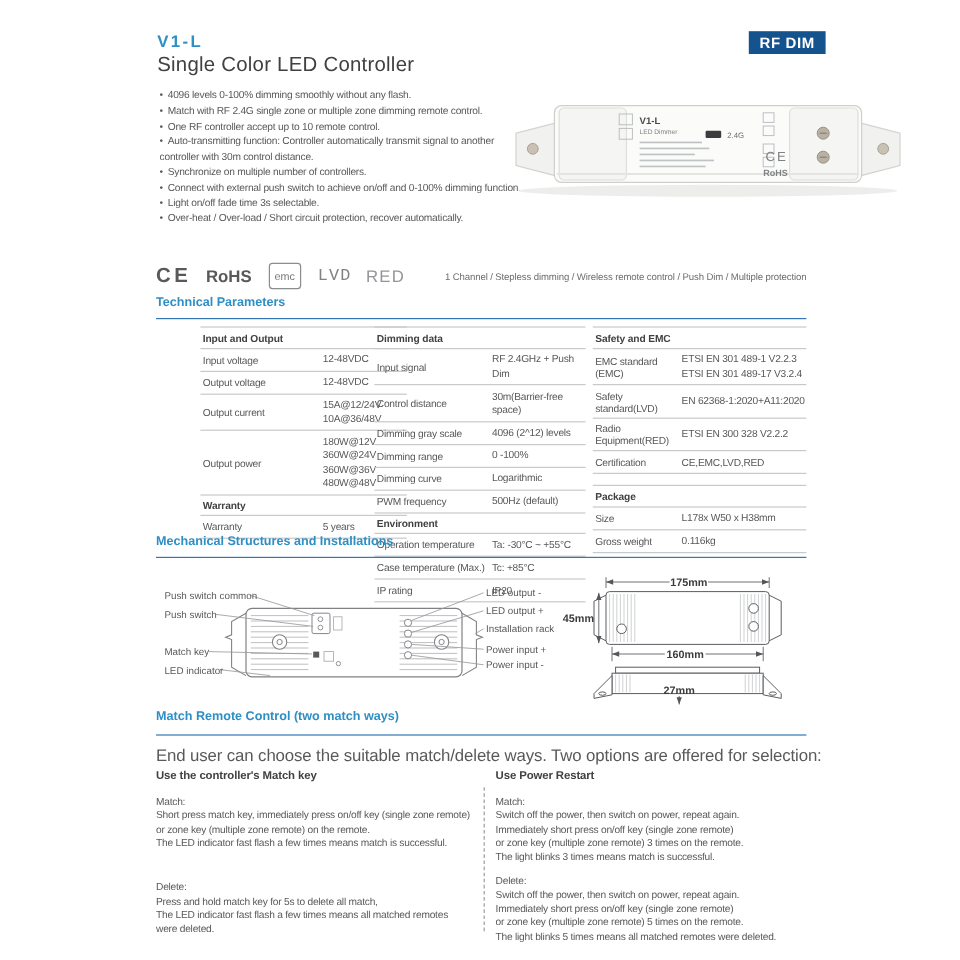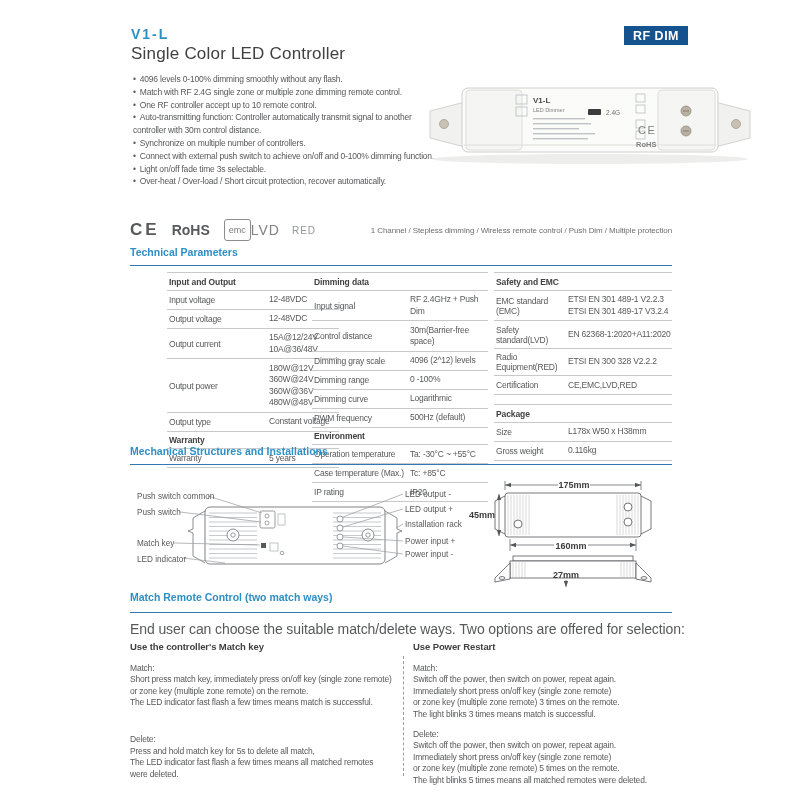--- a/index.html
+++ b/index.html
@@ -14,22 +14,22 @@
   .features li { font-size:8.5px; letter-spacing:-0.2px; line-height:12.8px; color:#58595b; }
   .features li::before { content:"\2022"; margin-right:4px; color:#58595b; }
   .badge { left:624px; top:26px; width:64px; height:19px; background:#15538f; color:#ffffff;
            font-size:12.5px; font-weight:bold; display:flex; align-items:center; justify-content:center; letter-spacing:0.5px; }
 
   
   .cert-row { left:130px; top:219px; width:542px; display:flex; align-items:center; }
   .ce-mark { font-size:17px; font-weight:bold; color:#58595b; letter-spacing:3px; }
   .rohs-mark { font-size:14px; font-weight:bold; color:#58595b; margin-left:12px; }
   .emc-mark { font-size:9px; color:#77787b; border:1.5px solid #8a8c8e; border-radius:3px; padding:4px 4px; margin-left:14px; line-height:12px; }
-  .lvd-mark { font-size:14px; color:#808285; letter-spacing:1px; }
-  .red-mark { font-size:10px; color:#939598; margin-left:12px; letter-spacing:1px; }
+  .lvd-mark { font-size:14px; color:#808285; margin-left:14px; letter-spacing:1px;font-family:Liberation Mono, monospace; }
+  .red-mark { font-size:14px; color:#939598; margin-left:12px; letter-spacing:1px; }
   .cert-spacer { flex:1; }
   .cert-summary { font-size:8px; color:#6d6e71; letter-spacing:-0.1px; }
 
   
   .sec-head { font-size:10.5px; font-weight:bold; color:#2e8fc5; }
   .sec-line { height:0; border-top:1.5px solid #3377b5; width:542px; left:130px; }
   .h-tech { left:130px; top:246px; }  .l-tech { top:265px; }
   .h-mech { left:130px; top:445px; }  .l-mech { top:464px; }
   .h-match { left:130px; top:591px; } .l-match { top:612px; }
 
@@ -149,24 +149,20 @@
 10A@36/48V</span>
         </div>
       <div class="trow">
           <span class="tl">Output power</span>
           <span class="tv">180W@12V
 360W@24V
 360W@36V
 480W@48V</span>
         </div>
       <div class="trow">
-          <span class="tl">Output type</span>
-          <span class="tv">Constant voltage</span>
-        </div>
-      <div class="trow">
           <span class="th">Warranty</span>
         </div>
       <div class="trow">
           <span class="tl">Warranty</span>
           <span class="tv">5 years</span>
         </div>
     </div>
   </div>
 
   <div class="tcol tc2">

